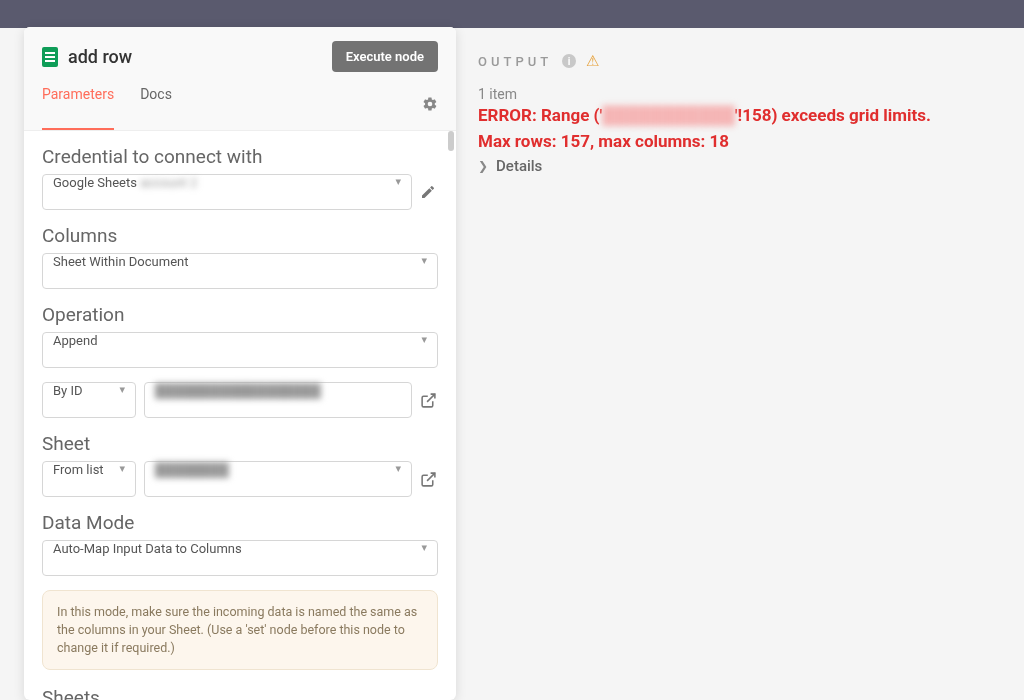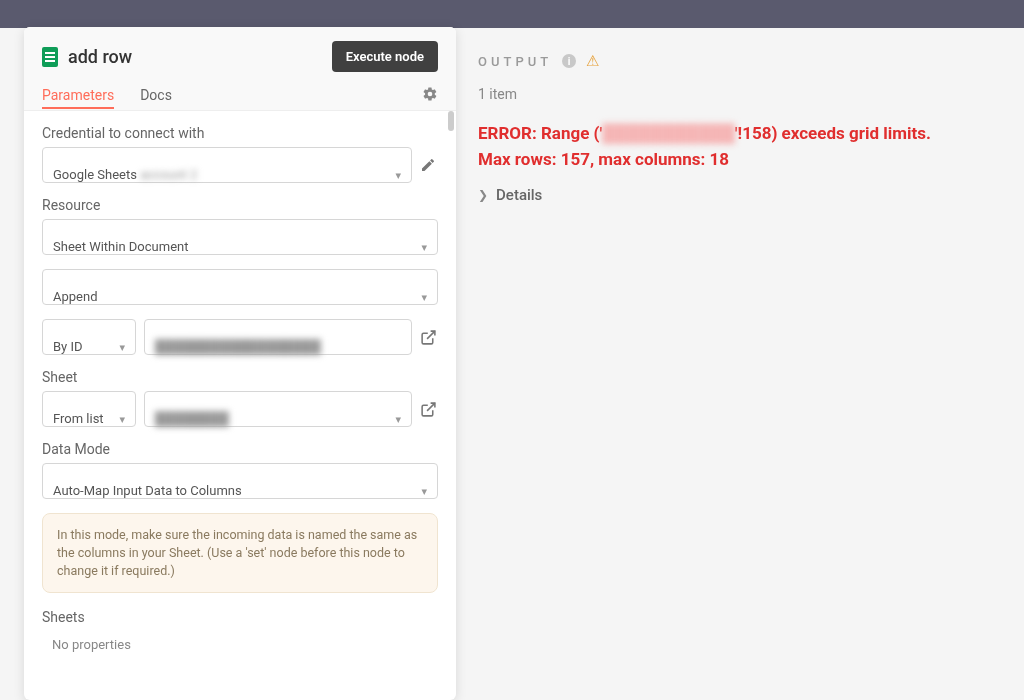--- a/index.html
+++ b/index.html
@@ -7,47 +7,47 @@
 .topbar{height:28px;background:#5a5a6e;width:100%}
 .main{display:flex;height:700px}
 .left-col{width:460px;position:relative;padding-left:24px;padding-top:0}
 .panel{width:432px;background:#fff;border-radius:6px;box-shadow:0 2px 12px rgba(0,0,0,0.12);margin-top:-1px;height:673px;display:flex;flex-direction:column;overflow:hidden}
 .panel-hdr{background:#f9f9f9;padding:14px 18px 0 18px;border-bottom:1px solid #eee}
 .hdr-row{display:flex;align-items:center;justify-content:space-between;margin-bottom:14px}
 .hdr-left{display:flex;align-items:center;gap:10px}
 .sheets-icon{width:16px;height:20px;background:#0f9d58;border-radius:2px;position:relative}
 .sheets-icon::after{content:"";position:absolute;top:5px;left:3px;right:3px;bottom:4px;background:repeating-linear-gradient(to bottom,#fff 0,#fff 2px,transparent 2px,transparent 4px)}
 .node-title{font-size:18px;font-weight:500;color:#333}
-.exec-btn{background:#404040;color:#fff;border:none;padding:8px 14px;border-radius:4px;font-size:13px;font-weight:600;cursor:pointer}
+.exec-btn{background:#737373;color:#fff;border:none;padding:8px 14px;border-radius:4px;font-size:13px;font-weight:600;cursor:pointer}
 .tabs-row{display:flex;align-items:center;justify-content:space-between}
 .tabs{display:flex;gap:26px}
-.tab{font-size:14px;color:#666;padding-bottom:4px;cursor:pointer;border-bottom:2px solid transparent}
+.tab{font-size:14px;color:#666;padding-bottom:26px;cursor:pointer;border-bottom:2px solid transparent}
 .tab.active{color:#ff6d5a;border-bottom-color:#ff6d5a}
 .gear{color:#888;cursor:pointer;padding-bottom:8px}
 .gear svg{width:16px;height:16px}
 .body{flex:1;overflow-y:auto;padding:14px 18px;position:relative}
 .scrollhint{position:absolute;right:2px;top:0;width:6px;height:20px;background:#ccc;border-radius:3px}
 .field{margin-bottom:14px}
-.field-lbl{font-size:14px;color:#666;margin-bottom:6px;display:block}
-.sel,.inp{width:100%;height:36px;border:1px solid #d6d6d6;border-radius:4px;background:#fff;padding:0 10px;font-size:13px;color:#555;display:flex;align-items:flex-end;justify-content:space-between;cursor:pointer}
+.field-lbl{font-size:19px;color:#666;margin-bottom:6px;display:block}
+.sel,.inp{width:100%;height:36px;border:1px solid #d6d6d6;border-radius:4px;background:#fff;padding:0 10px;font-size:13px;color:#555;display:flex;align-items:flex-start;justify-content:space-between;cursor:pointer}
 .chev{color:#999;font-size:11px}
 .row2{display:flex;gap:8px;align-items:center}
 .row2 .sel{flex:0 0 auto}
 .row2 .sel.small{width:94px}
 .row2 .sel.grow{flex:1}
 .edit-ic,.ext-ic{color:#777;cursor:pointer;flex:0 0 18px}
 .blur{filter:blur(3px);color:#999}
 .notice{background:#fdf6ed;border:1px solid #f0e4d0;border-radius:8px;padding:12px 14px;font-size:12.5px;color:#8a7a5f;line-height:1.45;margin-bottom:16px}
 .noprops{font-size:13px;color:#888;padding:6px 0 10px 10px}
 .right-col{flex:1;padding:24px 24px 0 18px}
 .out-hdr{display:flex;align-items:center;gap:10px;color:#9a9a9a;font-size:13px;letter-spacing:4px;font-weight:500;margin-bottom:16px}
 .info-ic{width:14px;height:14px;border-radius:50%;background:#c8c8c8;color:#fff;font-size:10px;display:flex;align-items:center;justify-content:center;font-weight:bold;letter-spacing:0}
 .warn-ic{color:#e6a23c;font-size:15px;letter-spacing:0}
-.items{font-size:14px;color:#888;margin-bottom:18px}
-.err{color:#e02e2e;font-size:17px;font-weight:700;line-height:1.55;margin-bottom:13px}
+.items{font-size:14px;color:#888;}
+.err{color:#e02e2e;font-size:17px;font-weight:700;line-height:1.55;margin-bottom:2px}
 .err .blur{color:#f5b5b5}
 .details{display:flex;align-items:center;gap:8px;font-size:15px;color:#666;font-weight:500;cursor:pointer}
 .details .car{font-size:12px;color:#888}
 svg{display:block}
 </style>
 </head>
 <body>
 
 <div class="topbar"></div>
 <div class="main">
@@ -86,28 +86,29 @@
             </div>
             <span class="edit-ic">
               <svg width="16" height="16" viewBox="0 0 24 24" fill="currentColor">
                   <path d="M3 17.25V21h3.75L17.81 9.94l-3.75-3.75L3 17.25zM20.71 7.04a1 1 0 0 0 0-1.41l-2.34-2.34a1 1 0 0 0-1.41 0l-1.83 1.83 3.75 3.75 1.83-1.83z"></path>
                 </svg>
             </span>
           </div>
         </div>
 
         <div class="field">
-          <span class="field-lbl">Resource</span>
+          <span class="field-lbl">Columns</span>
           <div class="sel">
             <span>Sheet Within Document</span>
             <span class="chev">▾</span>
           </div>
         </div>
 
         <div class="field">
+          <span class="field-lbl">Operation</span>
           <div class="sel">
             <span>Append</span>
             <span class="chev">▾</span>
           </div>
         </div>
 
         <div class="field">
           <div class="row2">
             <div class="sel small">
               <span>By ID</span>

